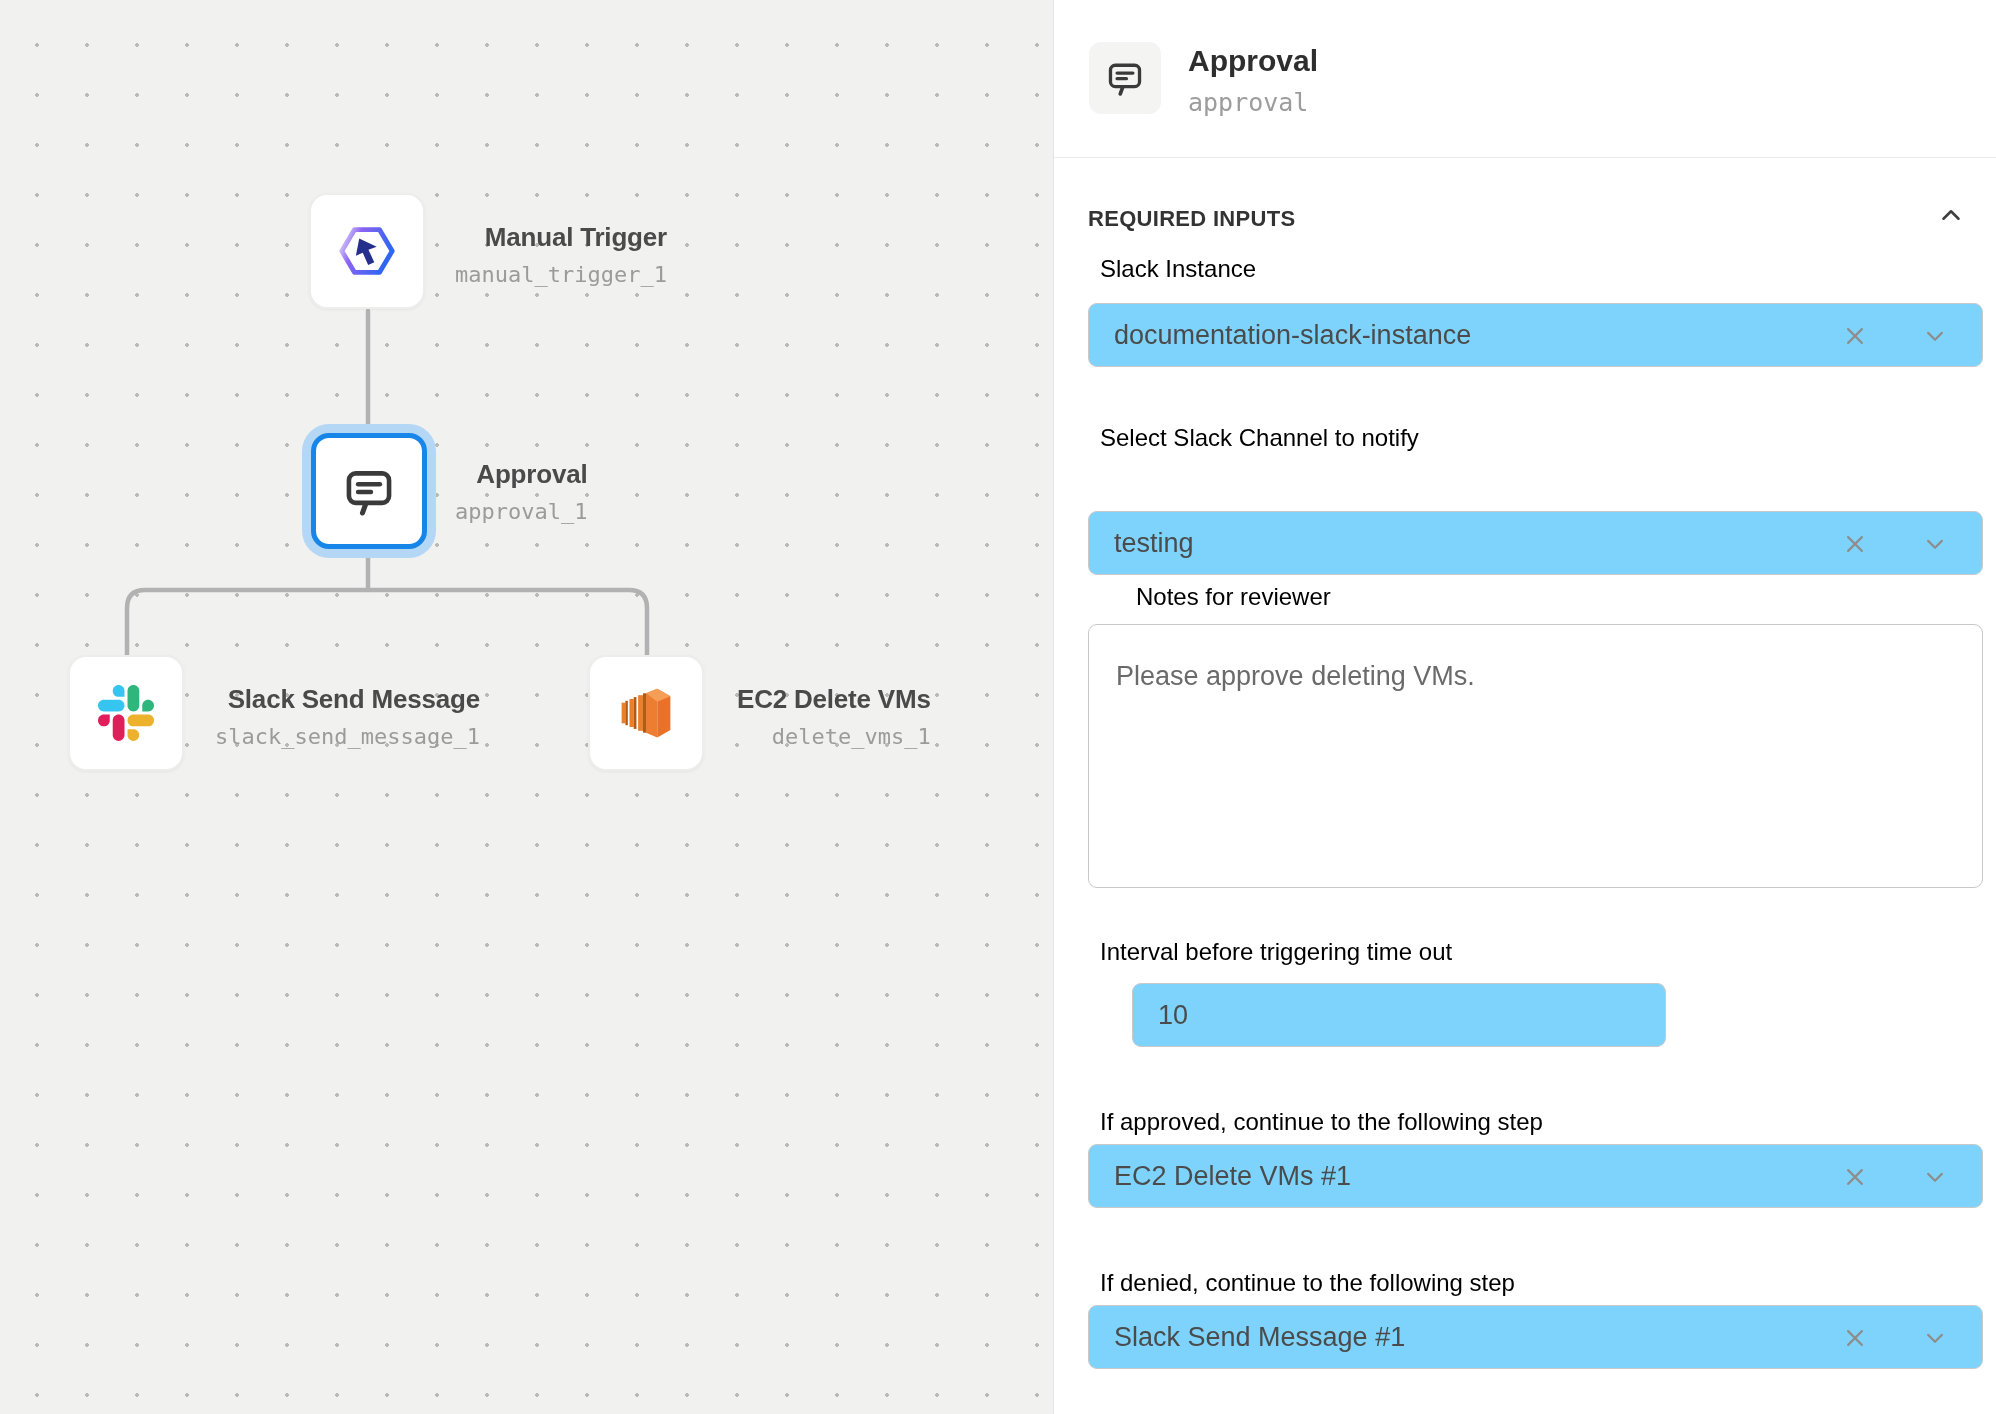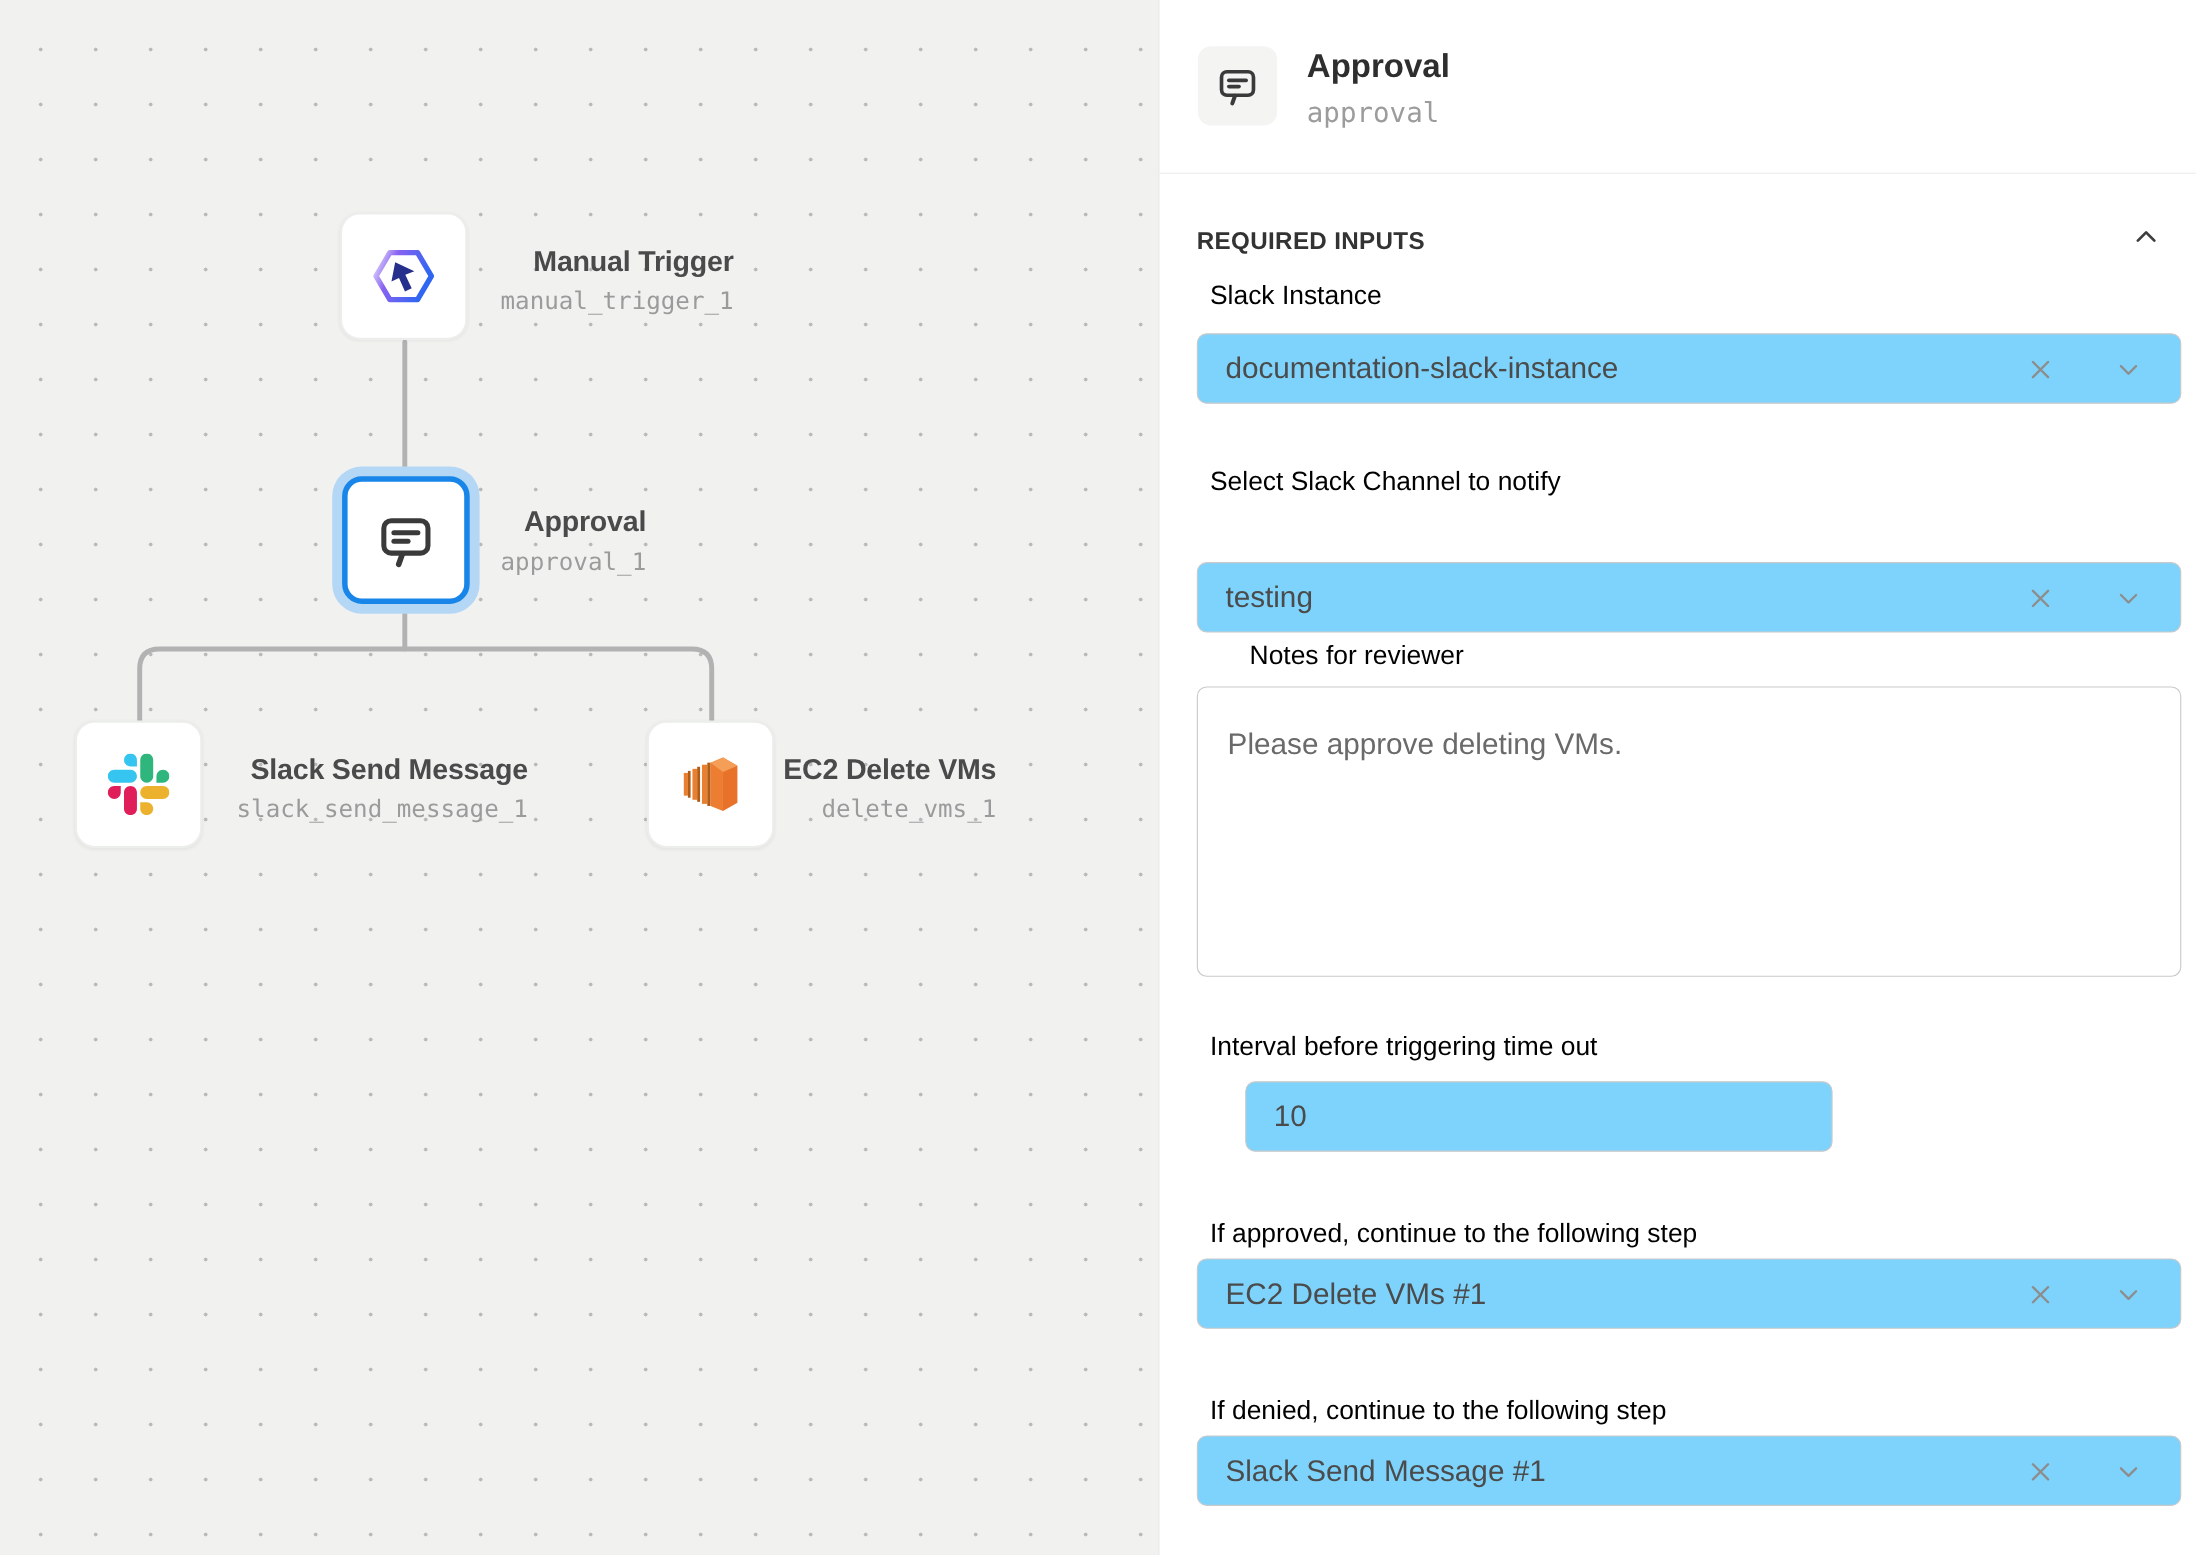--- a/index.html
+++ b/index.html
@@ -140,21 +140,21 @@
         <rect x="10" y="19" width="2.6" height="26" fill="#B05B16"></rect>
         <rect x="14.4" y="17" width="4.6" height="30" fill="#E8802F"></rect>
         <rect x="19" y="15" width="2.8" height="34" fill="#B05B16"></rect>
         <rect x="23.6" y="13" width="5.2" height="38" fill="#E8802F"></rect>
         <rect x="28.8" y="11" width="3.2" height="42" fill="#B05B16"></rect>
         <polygon points="32,11 44,6 44,58 32,53" fill="#ED7E31"></polygon>
         <polygon points="44,6 58,14 58,50 44,58" fill="#E8722A"></polygon>
         <polygon points="44,6 58,14 44,20 32,11" fill="#F49E57"></polygon>
       </svg>
     </div>
-    <div class="node-label" style="left:712px; top:684px;">
+    <div class="node-label" style="left:737px; top:684px;">
       <div class="node-title">EC2 Delete VMs</div>
       <div class="node-sub">delete_vms_1</div>
     </div>
   </div>
 
   <div class="panel">
 
     <div class="panel-header-icon">
       <svg width="42" height="42" viewBox="0 0 24 24">
         <rect x="3.7" y="4.7" width="16.6" height="12.2" rx="2.8" fill="none" stroke="#3a3a3a" stroke-width="1.9"></rect>

